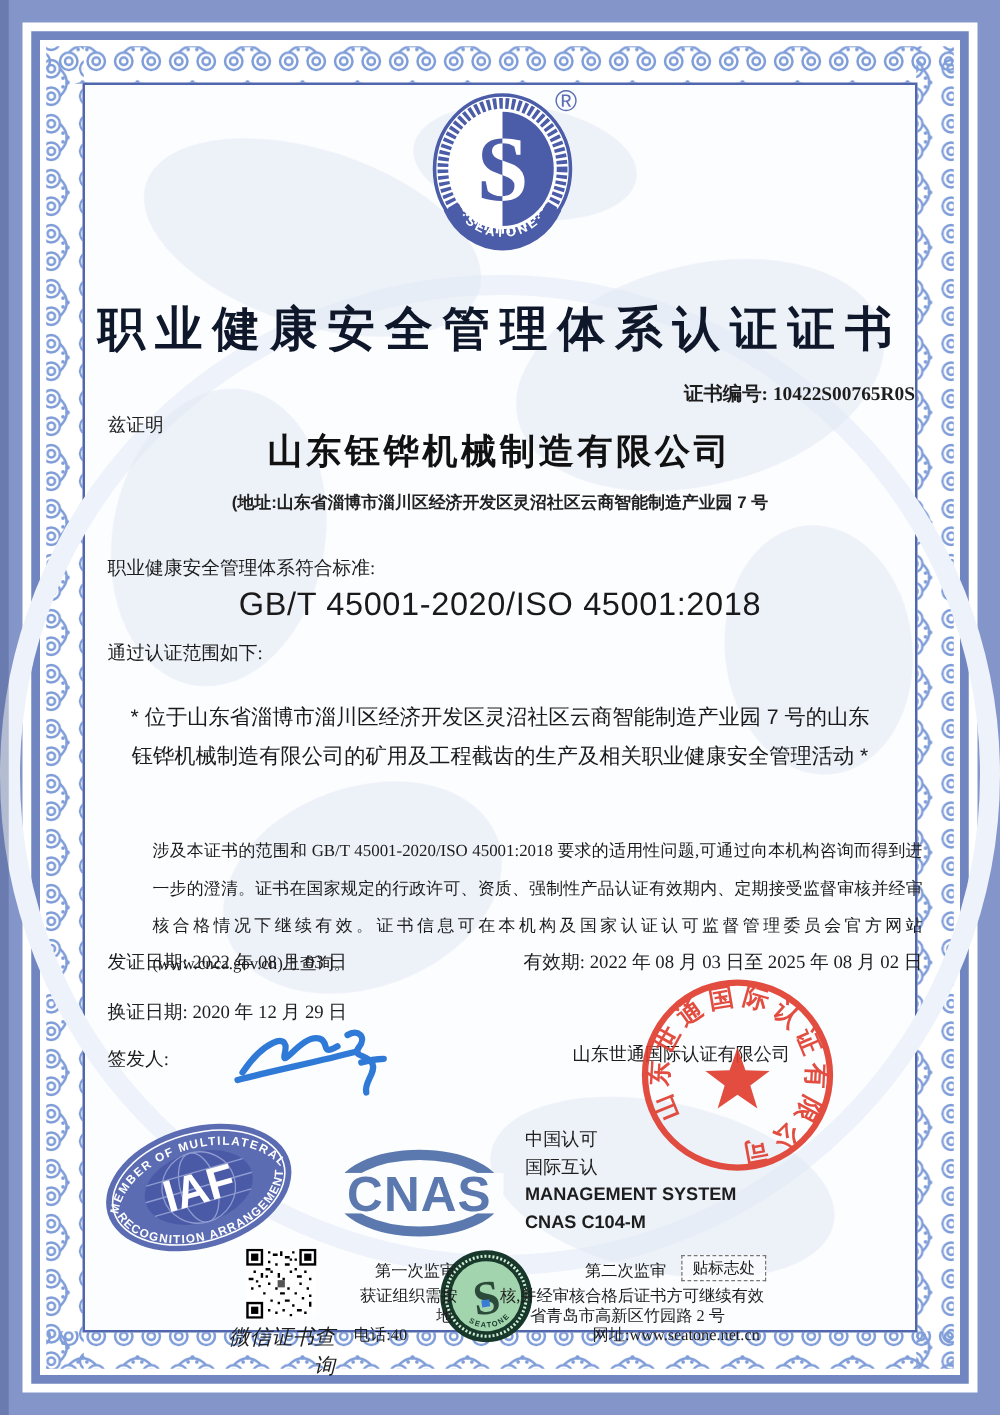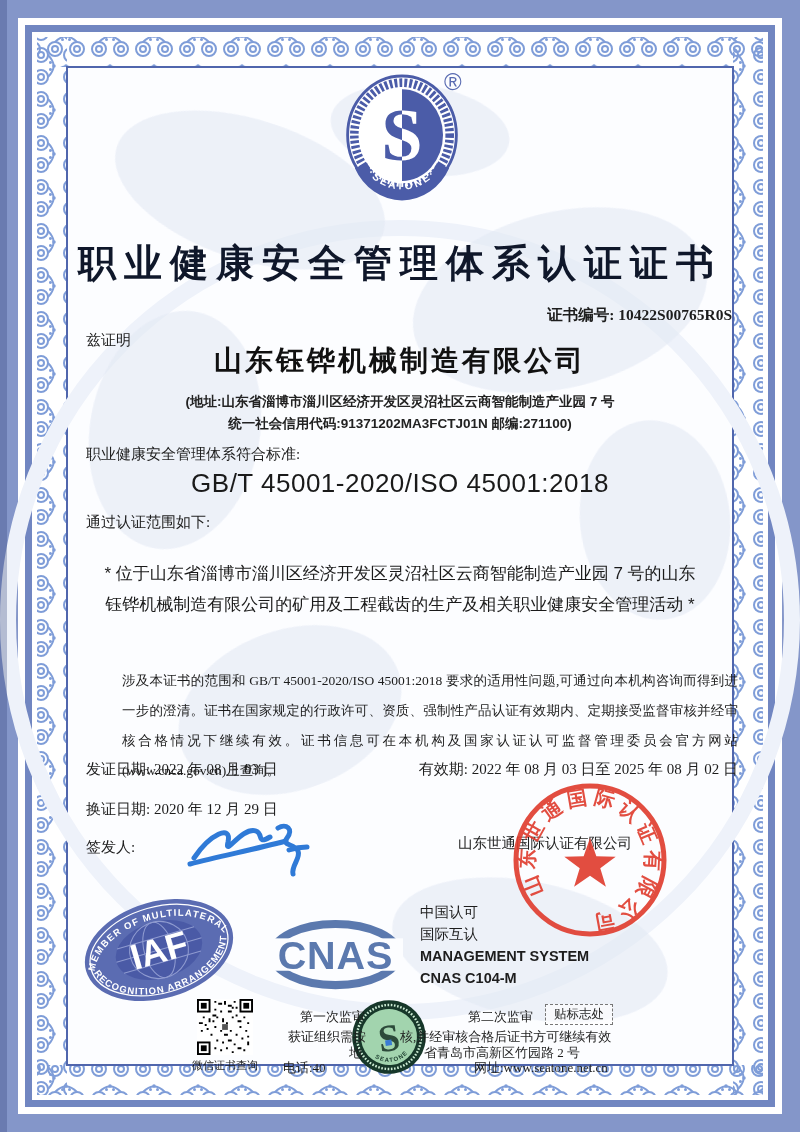--- a/index.html
+++ b/index.html
@@ -20,21 +20,21 @@
   .addr{font-size:13.5px;font-weight:bold;color:#222;}
   .standard{font-size:26px;letter-spacing:.5px;color:#1a1a1a;}
   .scope{font-size:17px;font-weight:normal;line-height:31px;color:#1a1a1a;}
   .para{font-size:13.5px;line-height:30px;text-align:justify;color:#1c1c1c;}
   .dateline{font-size:15px;text-align:center;}
   .issuer{font-size:14.5px;}
   .accred-cn{font-size:14.5px;line-height:22px;}
   .accred-en{font-size:14.5px;line-height:22px;font-weight:bold;}
   .foot{font-size:13px;}
   .stickerbox{font-size:12.5px;border:1px dashed #777;padding:1px 8px;background:rgba(255,255,255,.6);}
-  .qrcap{font-size:11px;text-align:center;}
+  .qrcap{font-size:17px;text-align:right;font-style:italic;}
   .rmark{font-size:24px;color:#5a6cb2;font-family:"Liberation Sans","DejaVu Sans",sans-serif;}
   .z1{z-index:1}.z3{z-index:3}.z4{z-index:4}.z5{z-index:5}
 </style>
 </head>
 <body>
 
 <div class="page">
   <div class="mat"></div>
   <div class="stripe"></div>
 
@@ -115,21 +115,20 @@
 
   <div class="abs z3 ctr title" style="top:238px;">职业健康安全管理体系认证证书</div>
   <div class="abs z3 certno" style="right:68px;top:305px;">
     <span>证书编号:</span>
     <span>10422S00765R0S</span>
   </div>
 
   <div class="abs z3 label" style="left:86px;top:331px;">兹证明</div>
   <div class="abs z3 ctr company sans" style="top:342px;">山东钰铧机械制造有限公司</div>
   <div class="abs z3 ctr addr sans" style="top:393px;">(地址:山东省淄博市淄川区经济开发区灵沼社区云商智能制造产业园 7 号</div>
-  <div class="abs z3 ctr addr sans" style="top:415px;">统一社会信用代码:91371202MA3FCTJ01N 邮编:271100)</div>
   <div class="abs z3 label" style="left:86px;top:445px;">职业健康安全管理体系符合标准:</div>
   <div class="abs z3 ctr standard sans" style="top:468px;">GB/T 45001-2020/ISO 45001:2018</div>
   <div class="abs z3 label" style="left:86px;top:513px;">通过认证范围如下:</div>
   <div class="abs z3 scope sans" style="left:96px;right:96px;top:558px;text-align:center;">* 位于山东省淄博市淄川区经济开发区灵沼社区云商智能制造产业园 7 号的山东钰铧机械制造有限公司的矿用及工程截齿的生产及相关职业健康安全管理活动 *</div>
   <div class="abs z3 para" style="left:86px;right:62px;top:666px;margin-left:36px;">涉及本证书的范围和 GB/T 45001-2020/ISO 45001:2018 要求的适用性问题,可通过向本机构咨询而得到进一步的澄清。证书在国家规定的行政许可、资质、强制性产品认证有效期内、定期接受监督审核并经审核合格情况下继续有效。证书信息可在本机构及国家认证认可监督管理委员会官方网站(www.cnca.gov.cn)上查询。</div>
 
   <div class="abs z3 dateline" style="left:86px;top:760px;">
     <span>发证日期:</span>
     <span>2022 年 08 月 03 日</span>
   </div>

